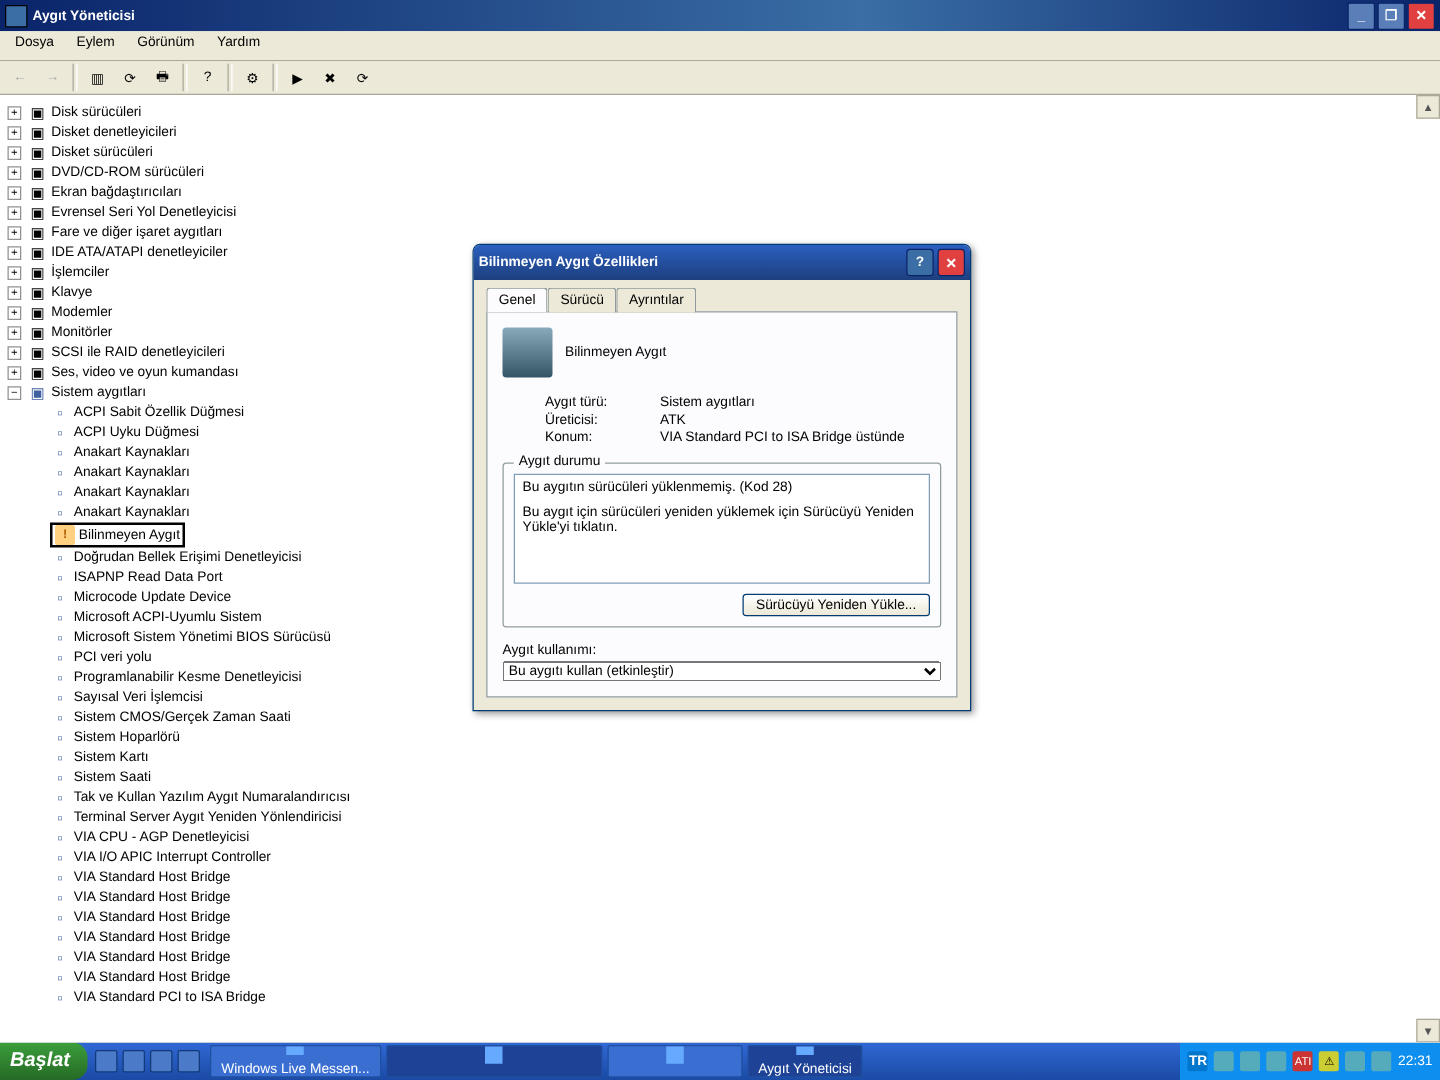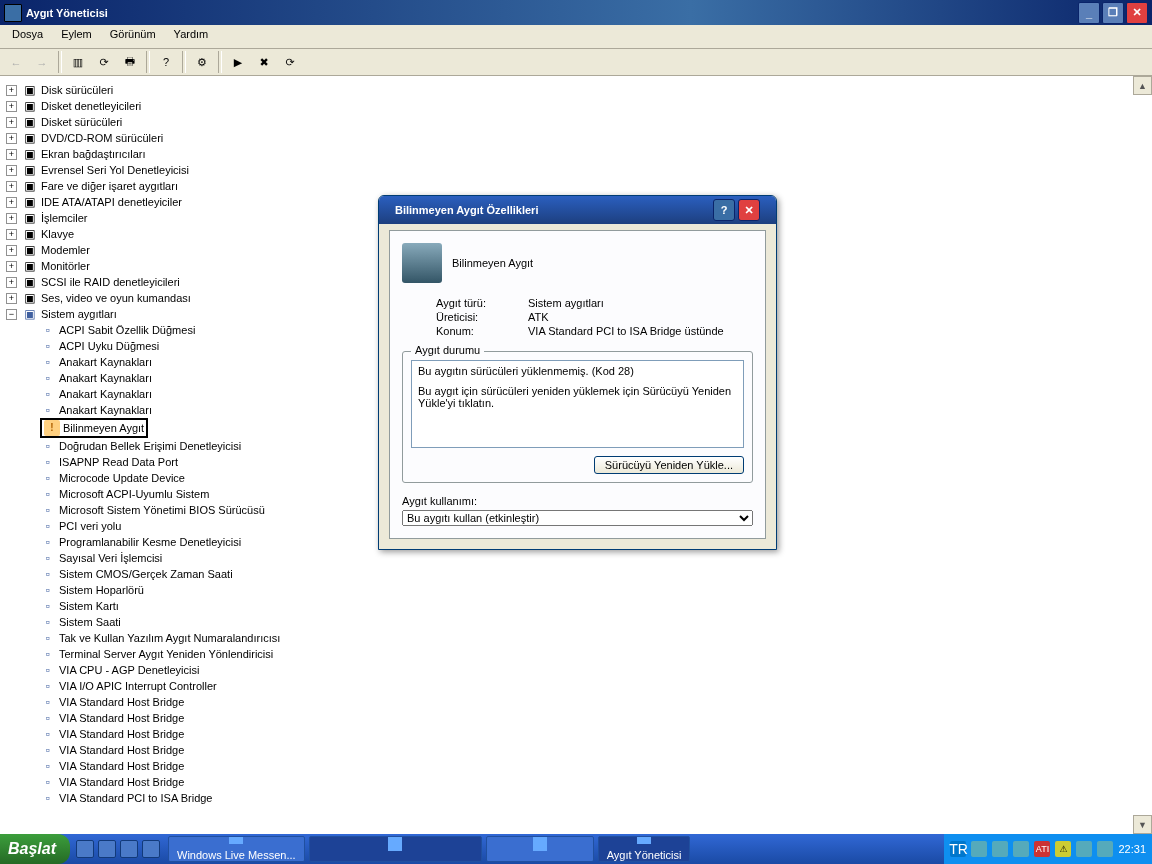--- a/index.html
+++ b/index.html
@@ -21,21 +21,21 @@
 .tree li{white-space:nowrap;line-height:16px;display:flex;align-items:center;gap:3px;}
 .tree .pm{width:9px;height:9px;border:1px solid #919191;display:inline-flex;align-items:center;justify-content:center;font-size:9px;line-height:7px;color:#000;cursor:default;background:#fff;margin-right:2px;}
 .tree .ic{width:16px;height:16px;display:inline-flex;align-items:center;justify-content:center;font-size:12px;}
 .tree .ic.sys{color:#4060a0;}
 .tree .ic.warn{background:#ffd080;border-radius:2px;position:relative;}
 .tree .ic.warn::after{content:"!";color:#b06000;font-weight:bold;font-size:10px;}
 .tree .highlight{border:2px solid #000;padding:0 2px;display:inline-flex;align-items:center;gap:3px;}
 .tree ul.sub{list-style:none;margin:0;padding:0 0 0 34px;}
 
 .dialog{position:absolute;left:378px;top:195px;width:397px;background:#ece9d8;border:1px solid #003c74;box-shadow:2px 2px 6px rgba(0,0,0,.4);z-index:5;border-radius:6px 6px 0 0;overflow:hidden;}
-.dialog .dtitle{height:28px;background:linear-gradient(#2b5fbf,#1d3f7f);color:#fff;font-weight:bold;display:flex;align-items:center;padding:0 16px;}
+.dialog .dtitle{height:28px;background:linear-gradient(#2b5fbf,#1d3f7f);color:#fff;font-weight:bold;display:flex;align-items:center;padding:0 4px;}
 .dialog .dtitle .spacer{flex:1;}
 .dialog .dtitle .dbtn{width:20px;height:20px;margin-left:3px;background:#3a6ea5;border:1px solid #0a246a;border-radius:3px;display:flex;align-items:center;justify-content:center;color:#fff;font-size:11px;}
 .dialog .dtitle .dbtn.close{background:#e04040;}
 .dialog .dbody{padding:6px 10px 10px 10px;}
 .tabs{display:flex;gap:0;margin-bottom:-1px;position:relative;z-index:1;}
 .tab{padding:3px 9px;border:1px solid #919b9c;border-bottom:none;background:#ece9d8;border-radius:3px 3px 0 0;font-size:11px;}
 .tab.active{background:#fcfcfe;border-bottom:1px solid #fcfcfe;}
 .tabpanel{border:1px solid #919b9c;background:#fcfcfe;padding:12px;}
 .devhead{display:flex;align-items:center;gap:10px;margin-bottom:14px;}
 .devhead .bigicon{width:40px;height:40px;background:linear-gradient(#8ab,#356);border-radius:3px;}
@@ -53,21 +53,21 @@
 .ql{display:flex;align-items:center;gap:4px;padding:0 6px;}
 .ql .q{width:16px;height:16px;background:#4a7ac8;border:1px solid #123a7a;border-radius:2px;}
 .tbitem{height:24px;background:#3a6ed0;border:1px solid #2050a0;border-radius:2px;padding:0 8px;margin:0 2px;display:flex;align-items:center;gap:5px;max-width:165px;overflow:hidden;flex-direction:column;}
 .tbitem.active{background:#1d4296;}
 .tbitem .ic2{width:14px;height:14px;background:#6af;}
 .tbflex{flex:1;}
 .tray{height:30px;background:#0e8ff0;padding:0 6px;display:flex;align-items:center;gap:5px;}
 .tray .tic{width:16px;height:16px;background:#5ab;border-radius:2px;display:flex;align-items:center;justify-content:center;font-size:9px;color:#fff;}
 .tray .tic.red{background:#c33;}
 .tray .tic.yel{background:#cc3;color:#000;}
-.tray .tic.lang{background:#07c;color:#fff;font-size:14px;font-weight:normal;}
+.tray .tic.lang{background:#07c;color:#fff;font-size:11px;font-weight:bold;}
 .clock{color:#fff;}
 </style>
 </head>
 <body>
 
 <div class="app">
   <div class="titlebar">
     <span class="title-icon"></span>
     <span>Aygıt Yöneticisi</span>
     <span class="spacer"></span>
@@ -309,20 +309,25 @@
   </div>
 
   <div class="dialog">
     <div class="dtitle">
       <span>Bilinmeyen Aygıt Özellikleri</span>
       <span class="spacer"></span>
       <span class="dbtn">?</span>
       <span class="dbtn close">✕</span>
     </div>
     <div class="dbody">
+      <div class="tabs">
+        <div class="tab active">Genel</div>
+        <div class="tab">Sürücü</div>
+        <div class="tab">Ayrıntılar</div>
+      </div>
       <div class="tabpanel">
         <div class="devhead">
           <div class="bigicon"></div>
           <div>Bilinmeyen Aygıt</div>
         </div>
         <div class="info-row">
             <span class="k">Aygıt türü:</span>
             <span>Sistem aygıtları</span>
           </div>
         <div class="info-row">

